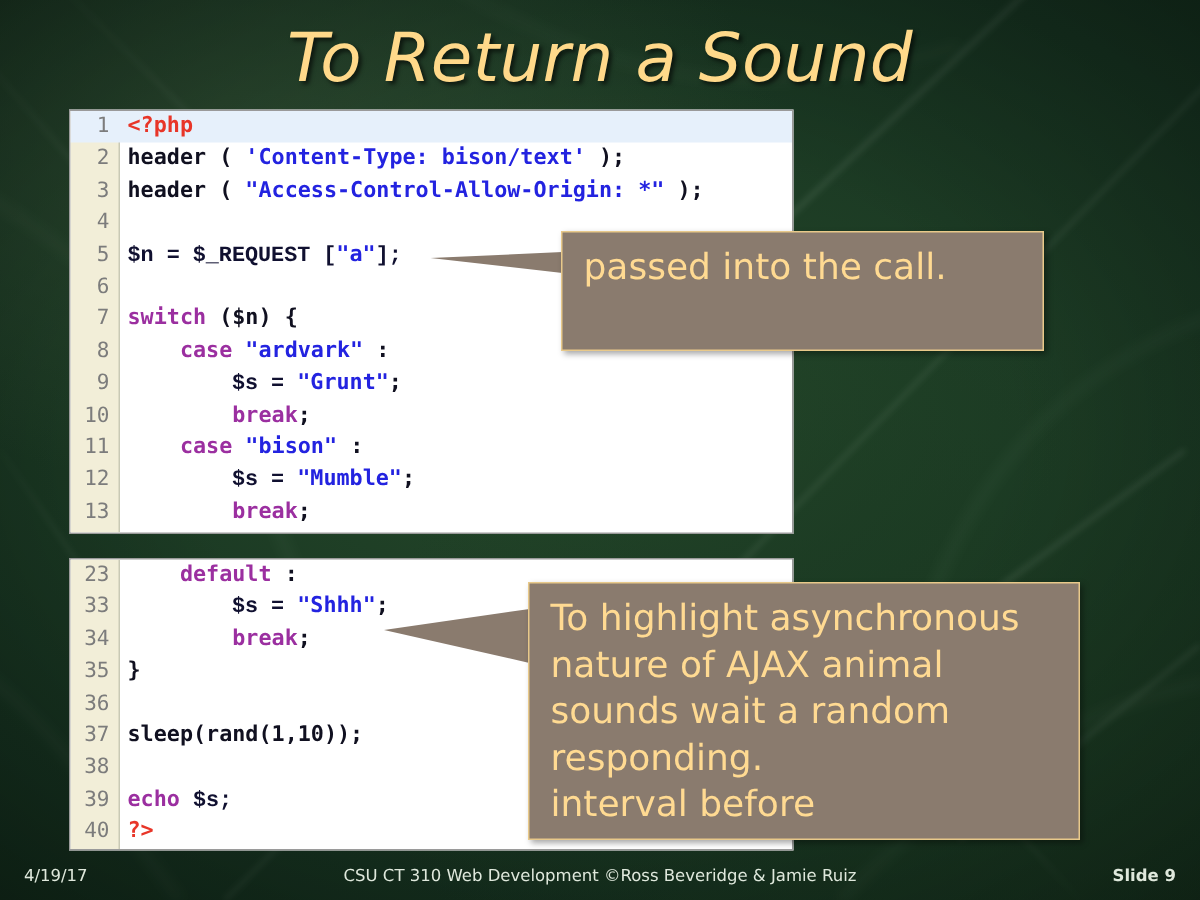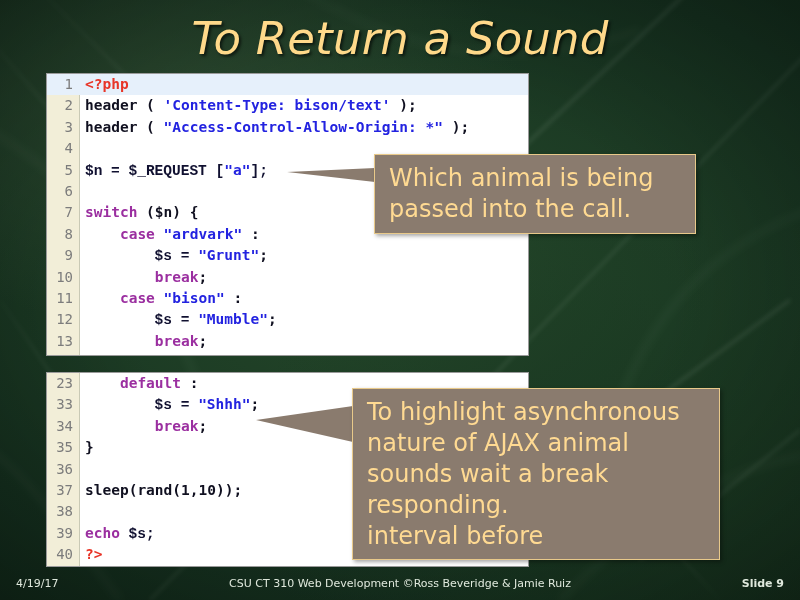--- a/index.html
+++ b/index.html
@@ -227,29 +227,28 @@
         <div class="code-row"><span class="ln">36</span><span class="src"><span class="tok-plain"></span></span></div>
         <div class="code-row"><span class="ln">37</span><span class="src"><span class="tok-plain">sleep(rand(1,10));</span></span></div>
         <div class="code-row"><span class="ln">38</span><span class="src"><span class="tok-plain"></span></span></div>
         <div class="code-row"><span class="ln">39</span><span class="src"><span class="tok-kw">echo</span><span class="tok-var"> $s;</span></span></div>
         <div class="code-row"><span class="ln">40</span><span class="src"><span class="tok-tag">?&gt;</span></span></div>
       </div>
   </div>
 
   <div class="tail" id="tail-1"></div>
   <div class="callout" id="callout-1">
-      <div class="callout-line">Which animal is being</div>
       <div class="callout-line">passed into the call.</div>
     </div>
 
   <div class="tail" id="tail-2"></div>
   <div class="callout" id="callout-2">
       <div class="callout-line">To highlight asynchronous</div>
       <div class="callout-line">nature of AJAX animal</div>
-      <div class="callout-line">sounds wait a break</div>
+      <div class="callout-line">sounds wait a random</div>
       <div class="callout-line">responding.</div>
       <div class="callout-line">interval before</div>
     </div>
 
   <div id="footer">
     <div id="footer-date">4/19/17</div>
     <div id="footer-center">CSU CT 310 Web Development ©Ross Beveridge &amp; Jamie Ruiz</div>
     <div id="footer-slide">Slide 9</div>
   </div>
 

